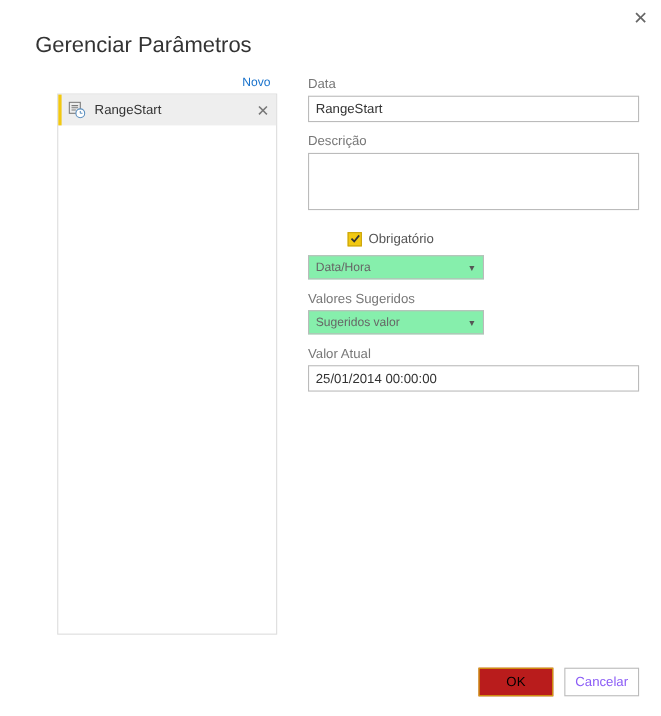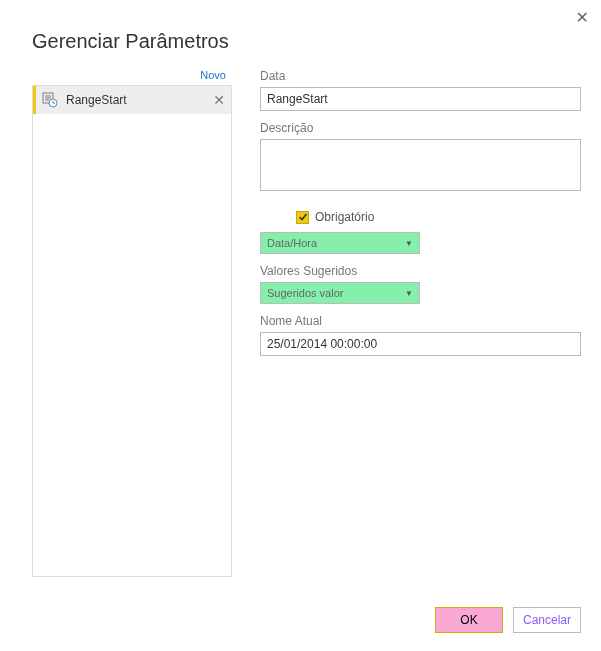--- a/index.html
+++ b/index.html
@@ -23,20 +23,21 @@
   }
   .dialog-title {
     font-size: 20px;
     font-weight: 300;
     color: #333;
     padding: 30px 0 0 32px;
   }
   .content {
     display: flex;
     padding: 16px 20px 0 32px;
+    margin-left: 20px;
   }
   .left-col {
     width: 200px;
     margin-right: 28px;
   }
   .novo-link {
     color: #1a73cc;
     font-size: 11px;
     text-align: right;
     padding: 0 6px 4px 0;
@@ -156,21 +157,21 @@
     background: #fff;
     font-size: 12px;
     color: #8b5cf6;
     cursor: pointer;
     display: flex;
     align-items: center;
     justify-content: center;
     font-family: inherit;
   }
   .btn.primary {
-    background: #f9a8d4;
+    background: #b91c1c;
     border-color: #d4ab0d;
     color: #000;
   }
 </style>
 </head>
 <body>
 
 <div class="close-x">✕</div>
 
 <div class="dialog-title">Gerenciar Parâmetros</div>
@@ -217,21 +218,21 @@
       <span>Data/Hora</span>
       <span class="caret">▼</span>
     </div>
 
     <div class="field-label mt">Valores Sugeridos</div>
     <div class="select-box">
       <span>Sugeridos valor</span>
       <span class="caret">▼</span>
     </div>
 
-    <div class="field-label mt">Nome Atual</div>
+    <div class="field-label mt">Valor Atual</div>
     <input class="text-input" type="text" value="25/01/2014 00:00:00" style="">
   </div>
 </div>
 
 <div class="footer">
   <button class="btn primary">OK</button>
   <button class="btn">Cancelar</button>
 </div>
 
 </body></html>

